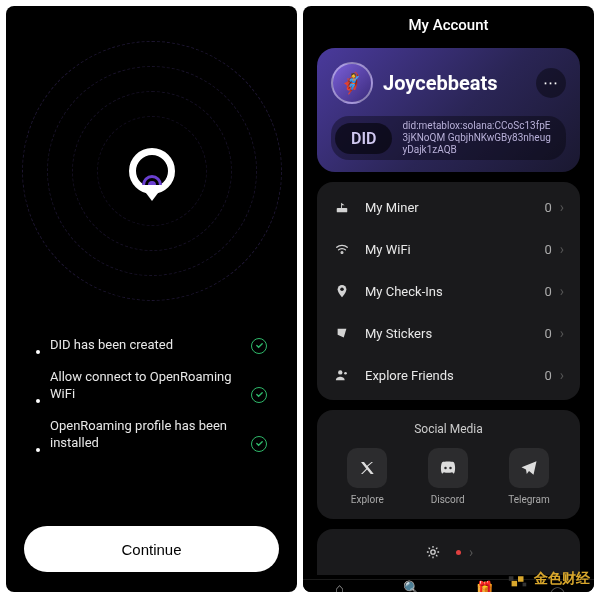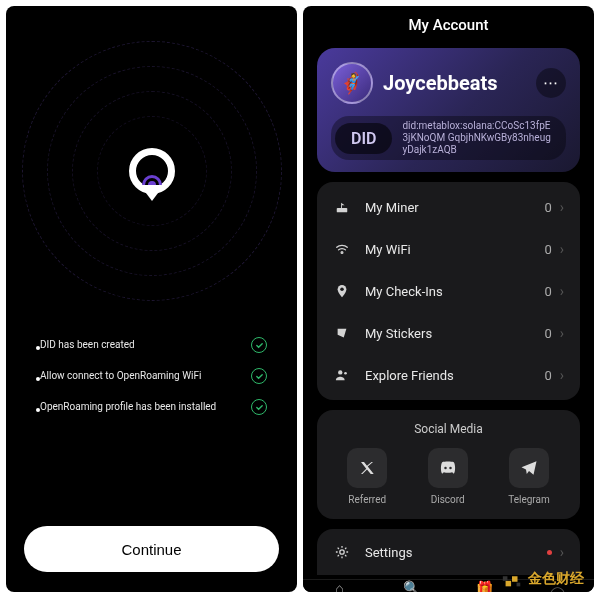--- a/index.html
+++ b/index.html
@@ -84,23 +84,24 @@
     width: 20px; height: 10px;
     border: 3px solid #6a3fd0;
     border-bottom: none;
     border-radius: 20px 20px 0 0;
   }
   .checklist {
     padding: 0 30px;
   }
   .check-item {
     display: flex;
-    align-items: center;
+    align-items: flex-end;
+    gap: 10px;
     margin-bottom: 14px;
-    font-size: 10px;
+    font-size: 13px;
     line-height: 1.35;
   }
   .bullet {
     width: 4px;
     height: 4px;
     background: #fff;
     border-radius: 50%;
     margin-top: 7px;
     flex-shrink: 0;
   }
@@ -284,21 +285,21 @@
   .tab.active { color: #aaa; }
   .tab-icon { font-size: 14px; }
   .red-dot {
     width: 5px; height: 5px;
     background: #e04040;
     border-radius: 50%;
     margin-right: 8px;
   }
   .watermark {
     position: absolute;
-    right: 16px;
+    right: 10px;
     bottom: 8px;
     display: flex;
     align-items: center;
     gap: 5px;
     z-index: 100;
   }
   .wm-text {
     font-size: 14px;
     font-weight: 600;
     color: #d9a72c;
@@ -428,21 +429,21 @@
 
     <div class="social-card">
       <div class="social-title">Social Media</div>
       <div class="social-row">
         <div class="social-item">
           <div class="social-box">
               <svg width="18" height="18" viewBox="0 0 24 24">
                 <path d="M4 4l7 9-7 7h2l6-6 5 6h4l-8-10 7-6h-2l-6 5-4-5z" fill="#ddd"></path>
               </svg>
             </div>
-          <div class="social-label">Referred</div>
+          <div class="social-label">Explore</div>
         </div>
         <div class="social-item">
           <div class="social-box">
               <svg width="20" height="20" viewBox="0 0 24 24">
                 <path d="M5 5c3-1 11-1 14 0 2 3 2 11 0 14l-2-2c-3 1-7 1-10 0l-2 2c-2-3-2-11 0-14z" fill="#ddd"></path>
                 <circle cx="9" cy="12" r="1.5" fill="#2c2c2e"></circle>
                 <circle cx="15" cy="12" r="1.5" fill="#2c2c2e"></circle>
               </svg>
             </div>
           <div class="social-label">Discord</div>
@@ -459,21 +460,20 @@
     </div>
 
     <div class="settings-card">
       <div class="menu-item">
         <div class="menu-icon">
             <svg width="14" height="14" viewBox="0 0 16 16">
               <circle cx="8" cy="8" r="2.5" fill="none" stroke="#ddd" stroke-width="1.5"></circle>
               <path d="M8 1v2M8 13v2M1 8h2M13 8h2M3 3l1.5 1.5M11.5 11.5L13 13M3 13l1.5-1.5M11.5 4.5L13 3" stroke="#ddd" stroke-width="1.5"></path>
             </svg>
           </div>
-        <div class="menu-label">Settings</div>
         <div class="red-dot"></div>
         <div class="menu-chevron">›</div>
       </div>
     </div>
 
     <div class="tabbar">
       <div class="tab active">
         <div class="tab-icon">⌂</div>
         <div>Home</div>
       </div>

